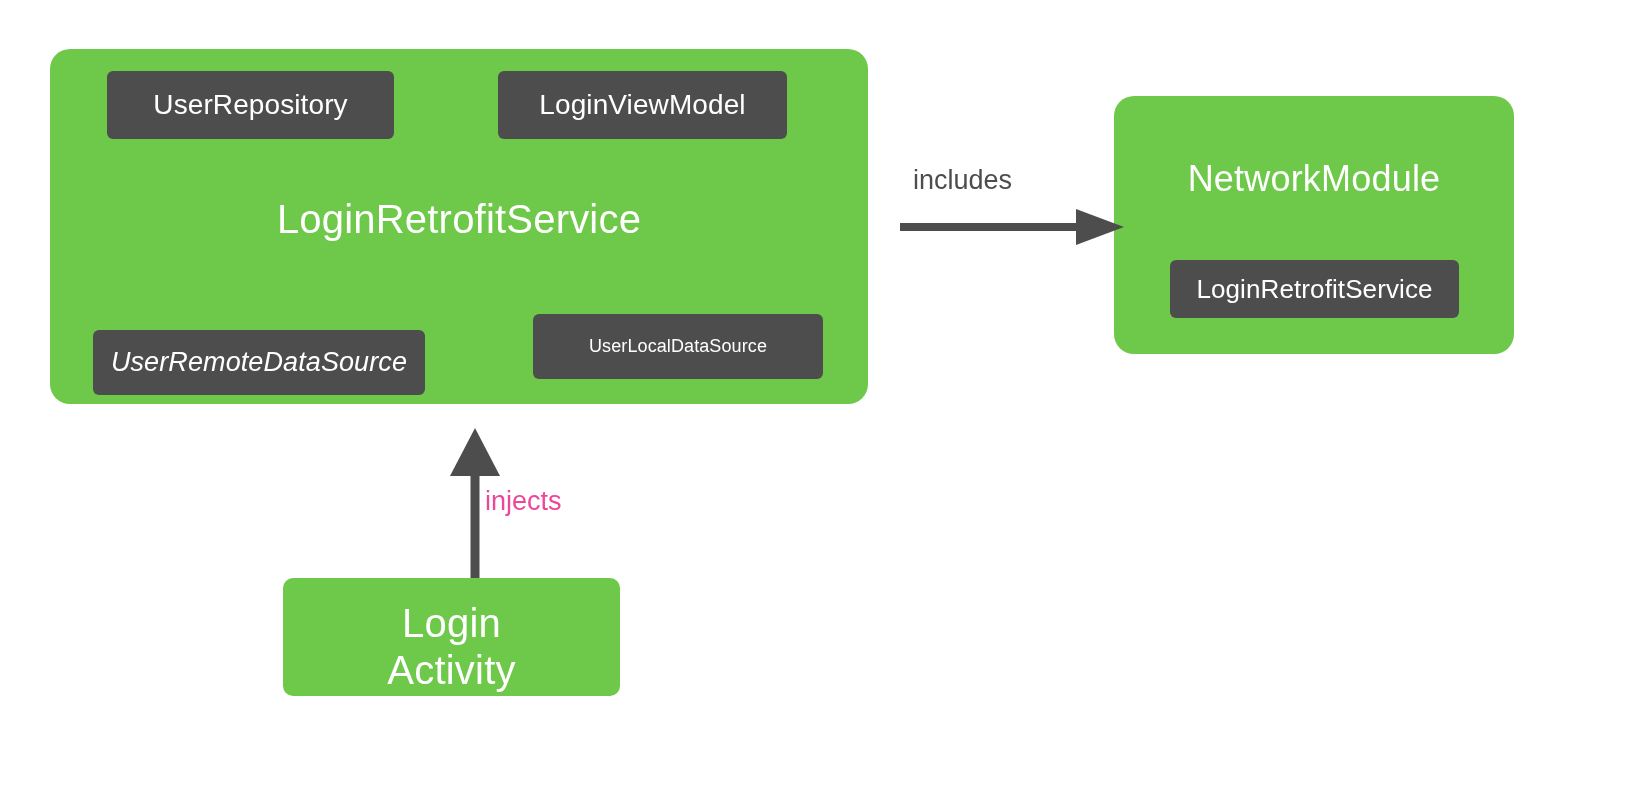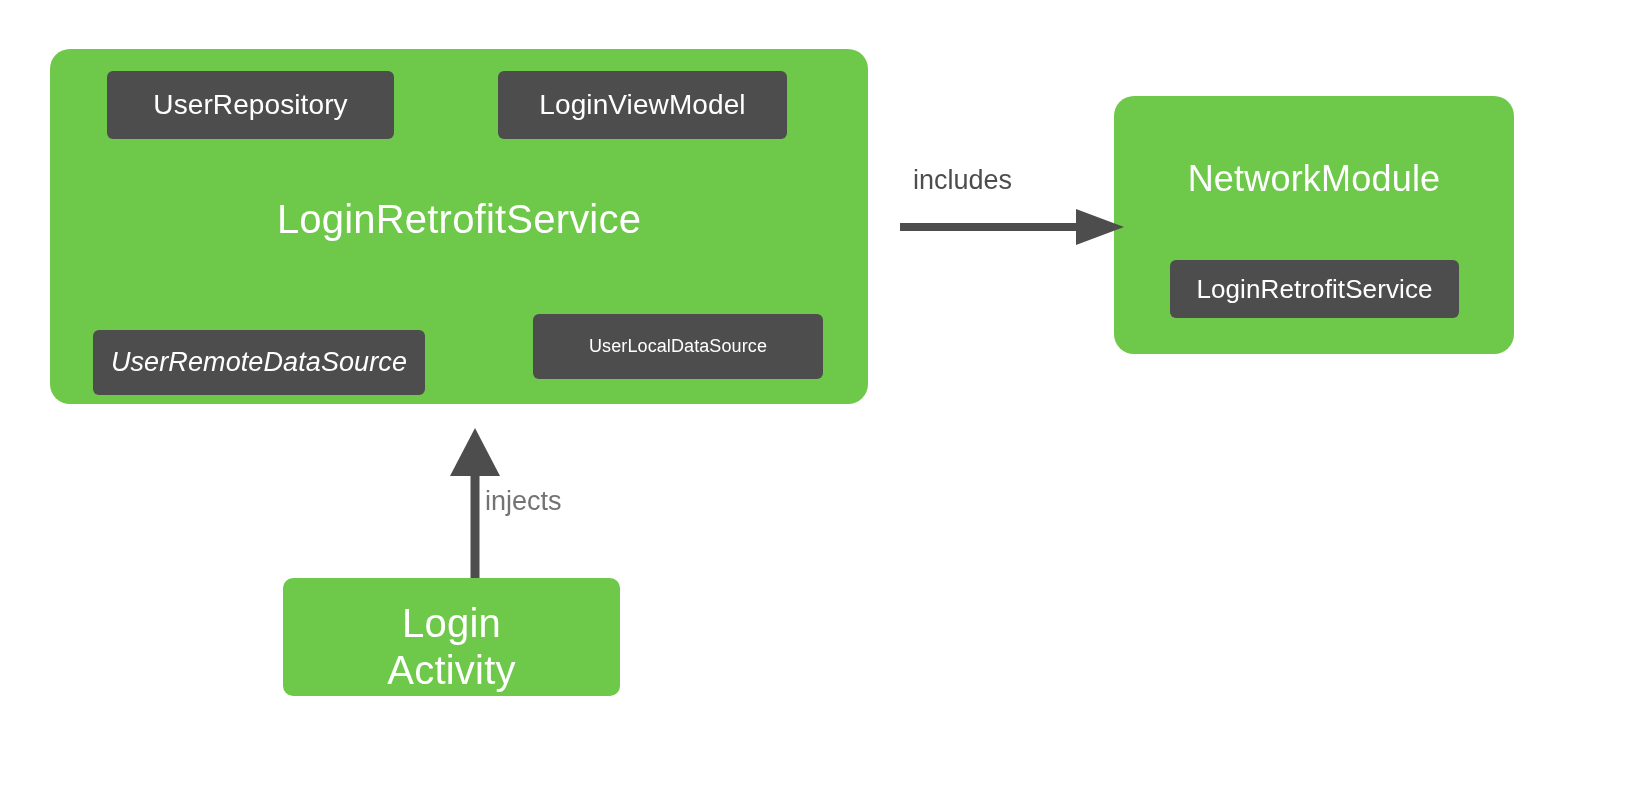--- a/index.html
+++ b/index.html
@@ -122,20 +122,20 @@
   <div class="green-title" id="title-login-activity" style="color: rgb(255, 255, 255);">Login
 Activity</div>
 
   <div class="edge-label" id="label-includes" style="color: rgb(77, 77, 77);">includes</div>
 
   <svg class="arrow-svg" id="arrow-includes" width="224" height="44" viewBox="0 0 224 44">
     <line x1="0" y1="22" x2="182" y2="22" stroke="#4d4d4d" stroke-width="8"></line>
     <polygon points="176,4 224,22 176,40" fill="#4d4d4d"></polygon>
   </svg>
 
-  <div class="edge-label" id="label-injects" style="color: #737373;">injects</div>
+  <div class="edge-label" id="label-injects" style="color: #ec4899;">injects</div>
 
   <svg class="arrow-svg" id="arrow-injects" width="86" height="150" viewBox="0 0 86 150">
     <line x1="43" y1="150" x2="43" y2="40" stroke="#4d4d4d" stroke-width="9"></line>
     <polygon points="43,0 68,48 18,48" fill="#4d4d4d"></polygon>
   </svg>
 
 </div>
 
 </body></html>

